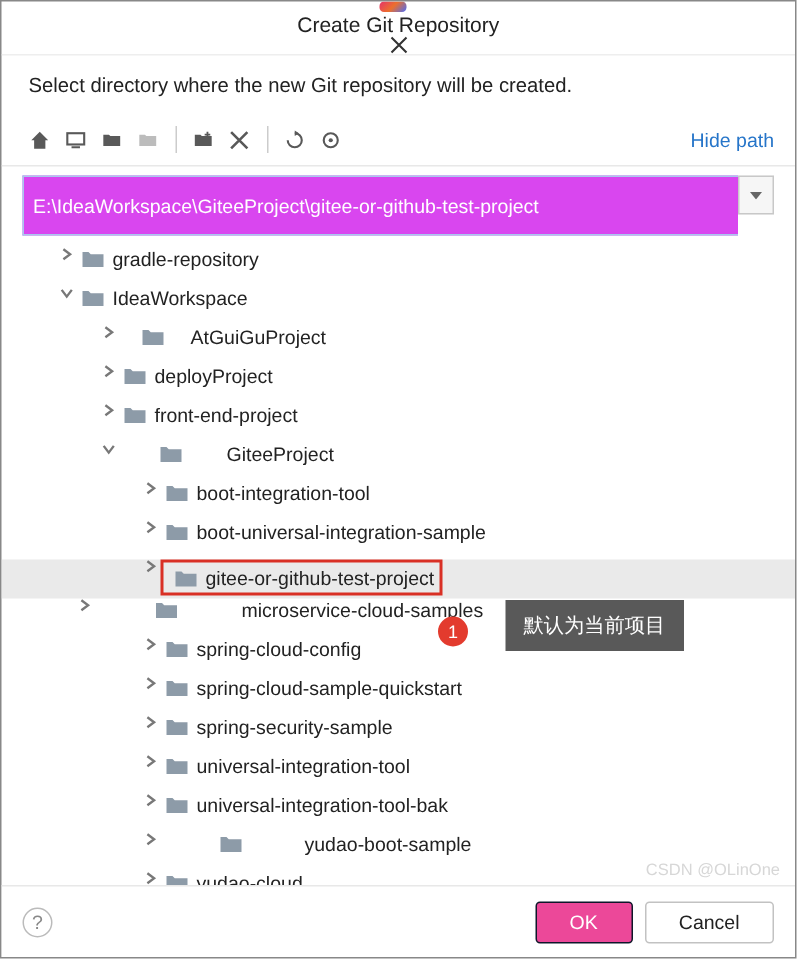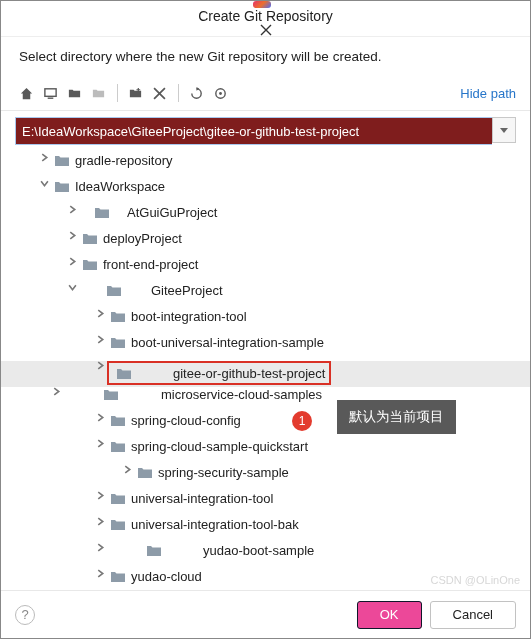--- a/index.html
+++ b/index.html
@@ -9,30 +9,30 @@
 .titlebar .title { flex: 1; font-size: 14px; color: #222; }
 .close-btn { width: 32px; height: 28px; display: flex; align-items: center; justify-content: center; cursor: pointer; }
 .close-btn svg { width: 12px; height: 12px; }
 .subtitle { padding: 12px 18px 14px; font-size: 13.5px; color: #222; }
 .toolbar { display: flex; align-items: center; padding: 4px 14px 6px; border-bottom: 1px solid #e8e8e8; }
 .tb-icon { width: 22px; height: 22px; display: flex; align-items: center; justify-content: center; margin-right: 2px; color: #595959; }
 .tb-icon.disabled { opacity: 0.4; }
 .tb-sep { width: 1px; height: 18px; background: #ccc; margin: 0 6px; }
 .hide-path { margin-left: auto; color: #2675c9; font-size: 13px; cursor: pointer; }
 .path-row { display: flex; padding: 6px 14px 6px; gap: 0; }
-.path-input { flex: 1; height: 28px; border: 1px solid #a8c8ee; background: #7f1d1d; color: #fff; padding: 0 6px; font-size: 13px; border-right: none; }
+.path-input { flex: 1; height: 40px; border: 1px solid #a8c8ee; background: #d946ef; color: #fff; padding: 0 6px; font-size: 13px; border-right: none; }
 .path-input::selection { background: #3876d6; }
 .path-dd { width: 24px; height: 26px; border: 1px solid #c8c8c8; background: #f6f6f6; display: flex; align-items: center; justify-content: center; cursor: pointer; }
 .tree { padding: 2px 0 4px; overflow-y: auto; height: 456px; }
 .tree-row { display: flex; align-items: flex-start; height: 26px; padding-right: 10px; white-space: nowrap; cursor: pointer; }
 .tree-row .chev { width: 14px; display: flex; justify-content: center; color: #8a8a8a; }
 .tree-row .fld { width: 18px; height: 14px; margin: 0 4px 0 2px; display: flex; align-items: center; justify-content: center; }
 .tree-row .lbl { color: #222; font-size: 13px; }
 .tree-row.selected { background: #eaeaea; }
-.highlight-box { border: 2px solid #d93025; padding: 0 4px; display: inline-flex; align-items: center; height: 24px; gap: 36px; }
+.highlight-box { border: 2px solid #d93025; padding: 0 4px; display: inline-flex; align-items: center; height: 24px; }
 .badge { position: absolute; width: 20px; height: 20px; border-radius: 50%; background: #e33b2e; color: #fff; font-size: 12px; display: flex; align-items: center; justify-content: center; left: 291px; top: 410px; z-index: 5; }
 .tooltip { position: absolute; left: 336px; top: 399px; background: #595959; color: #fff; padding: 8px 12px; font-size: 13.5px; z-index: 5; pointer-events: none; }
 .drag-hint { text-align: center; color: #999; font-size: 11px; padding: 2px 0 6px; }
 .footer { position: absolute; bottom: 0; left: 0; right: 0; height: 48px; border-top: 1px solid #e8e8e8; display: flex; align-items: center; padding: 0 14px; background: #fff; }
 .help { width: 20px; height: 20px; border: 1px solid #bbb; border-radius: 50%; display: flex; align-items: center; justify-content: center; color: #888; font-size: 13px; cursor: pointer; }
 .footer .spacer { flex: 1; }
 .btn { height: 28px; padding: 0 22px; border-radius: 3px; font-size: 13px; cursor: pointer; margin-left: 8px; display: flex; align-items: center; }
 .btn.ok { background: #ec4899; color: #fff; border: 1px solid #0f172a; font-weight: 500; margin-left: 32px; }
 .btn.cancel { background: #fff; color: #222; border: 1px solid #c2c2c2; }
 .watermark { position: absolute; right: 10px; bottom: 52px; color: #d7d7d7; font-size: 11px; pointer-events: none; }
@@ -264,21 +264,21 @@
           <path d="M2 1 L6 4 L2 7" fill="none" stroke="#787878" stroke-width="1.4"></path>
         </svg>
       </span>
       <span class="fld">
         <svg width="16" height="13" viewBox="0 0 16 13">
           <path class="folder-svg" d="M1 2 L5 2 L6.5 3.5 L15 3.5 L15 12 L1 12 Z"></path>
         </svg>
       </span>
       <span class="lbl">spring-cloud-sample-quickstart</span>
     </div>
-    <div class="tree-row" style="padding-left: 119px;">
+    <div class="tree-row" style="padding-left: 92px;">
       <span class="chev">
         <svg width="9" height="9" viewBox="0 0 8 8">
           <path d="M2 1 L6 4 L2 7" fill="none" stroke="#787878" stroke-width="1.4"></path>
         </svg>
       </span>
       <span class="fld">
         <svg width="16" height="13" viewBox="0 0 16 13">
           <path class="folder-svg" d="M1 2 L5 2 L6.5 3.5 L15 3.5 L15 12 L1 12 Z"></path>
         </svg>
       </span>

